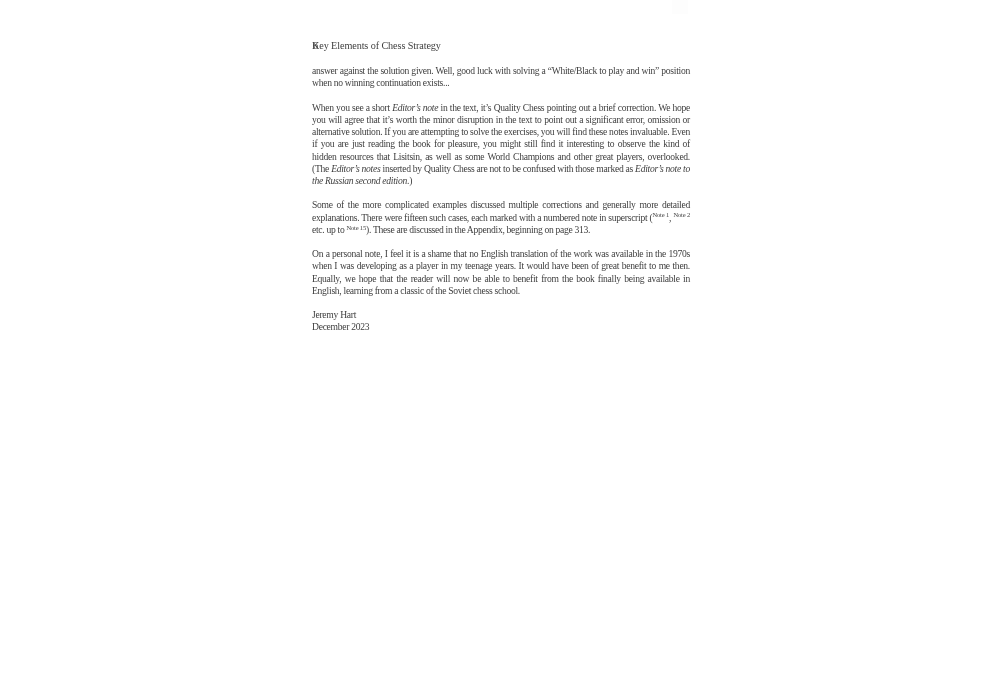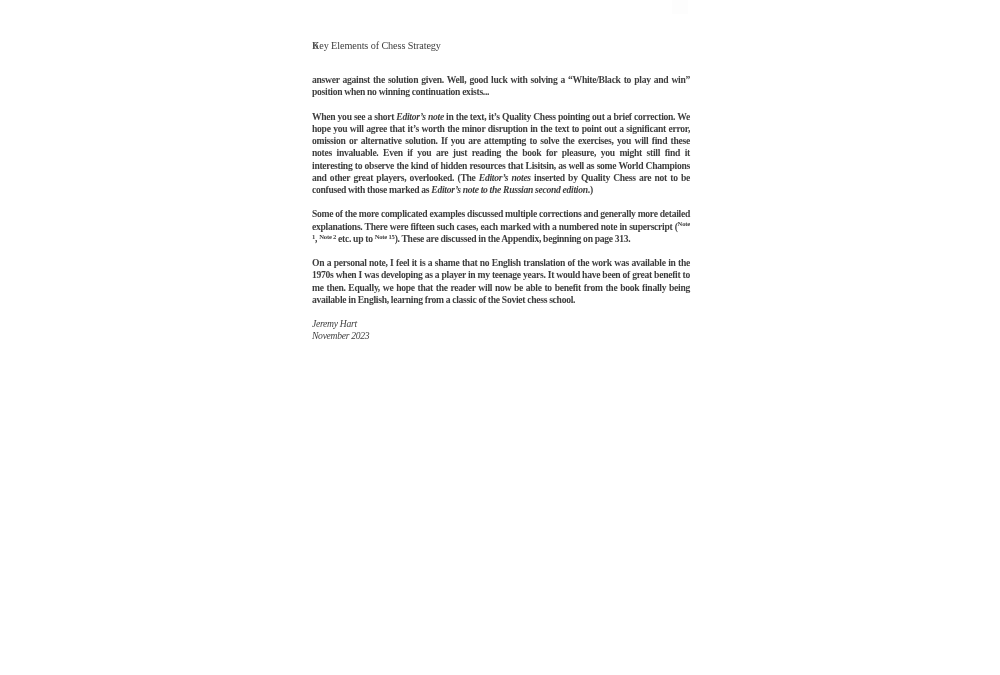--- a/index.html
+++ b/index.html
@@ -27,22 +27,21 @@
   .page-number {
     position: absolute;
     left: 1px;
     top: 0;
   }
   .running-title {
     display: block;
     text-align: left;
   }
   .page-body {
-    margin-top: 21px;
-    font-weight: bold;
+    margin-top: 12px;
   }
   .page-body p {
     font-size: 9.6px;
     line-height: 12.25px;
     letter-spacing: -0.28px;
     text-align: justify;
     margin: 0 0 12px 0;
     word-spacing: -0.1px;
   }
   .page-body p em {
@@ -54,21 +53,20 @@
     vertical-align: baseline;
     position: relative;
     top: -3.2px;
     letter-spacing: -0.2px;
   }
   .signature {
     margin-top: 12px;
     font-size: 9.6px;
     line-height: 12.25px;
     letter-spacing: -0.28px;
-    font-style: italic;
   }
   .scan-artifact {
     position: absolute;
     left: 672px;
     top: 0;
     width: 16px;
     height: 14px;
     background: #fdfdfd;
   }
 </style>
@@ -85,15 +83,15 @@
 
   <div class="page-body">
       <p><span>answer against the solution given. Well, good luck with solving a “White/Black to play and win” position when no winning continuation exists...</span></p>
       <p><span>When you see a short </span><em>Editor’s note</em><span> in the text, it’s Quality Chess pointing out a brief correction. We hope you will agree that it’s worth the minor disruption in the text to point out a significant error, omission or alternative solution. If you are attempting to solve the exercises, you will find these notes invaluable. Even if you are just reading the book for pleasure, you might still find it interesting to observe the kind of hidden resources that Lisitsin, as well as some World Champions and other great players, overlooked. (The </span><em>Editor’s notes</em><span> inserted by Quality Chess are not to be confused with those marked as </span><em>Editor’s note to the Russian second edition</em><span>.)</span></p>
       <p><span>Some of the more complicated examples discussed multiple corrections and generally more detailed explanations. There were fifteen such cases, each marked with a numbered note in superscript (</span><sup>Note 1</sup><span>, </span><sup>Note 2</sup><span> etc. up to </span><sup>Note 15</sup><span>). These are discussed in the Appendix, beginning on page 313.</span></p>
       <p><span>On a personal note, I feel it is a shame that no English translation of the work was available in the 1970s when I was developing as a player in my teenage years. It would have been of great benefit to me then. Equally, we hope that the reader will now be able to benefit from the book finally being available in English, learning from a classic of the Soviet chess school.</span></p>
     </div>
 
   <div class="signature">
     <div>Jeremy Hart</div>
-    <div>November 2023</div>
+    <div>December 2023</div>
   </div>
 </div>
 
 </body></html>

